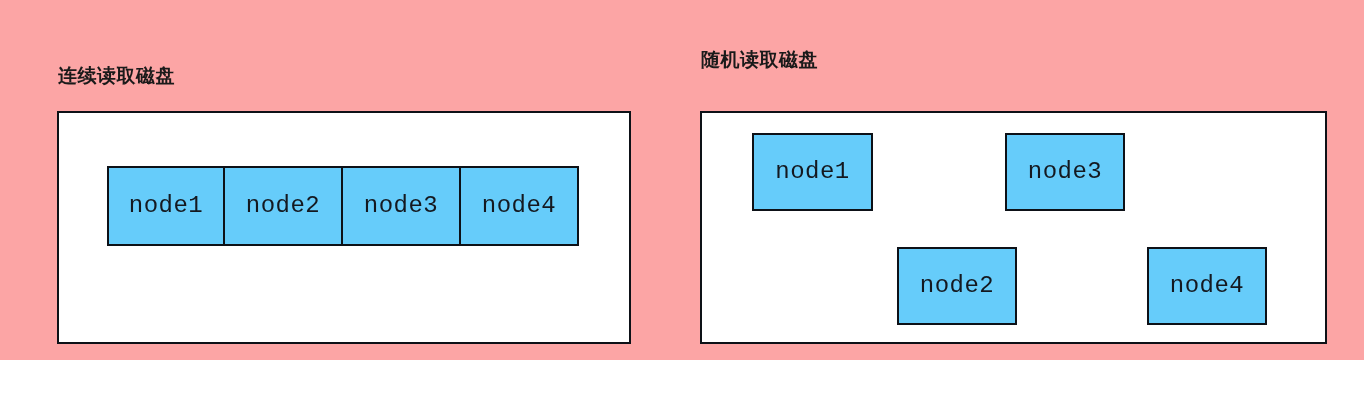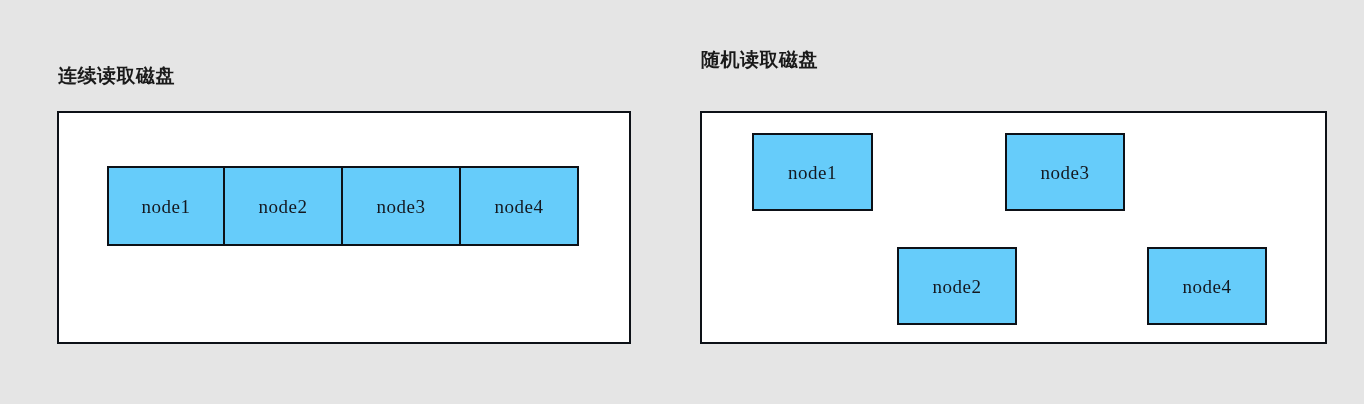--- a/index.html
+++ b/index.html
@@ -59,33 +59,33 @@
     position: absolute;
     box-sizing: border-box;
     background: #66ccfa;
     border: 2px solid #0d1117;
     display: flex;
     align-items: center;
     justify-content: center;
   }
 
   .node-label {
-    font-family: Liberation Serif, serif;
-    font-size: 19px;
+    font-family: Liberation Mono, monospace;
+    font-size: 24px;
     font-weight: normal;
     color: #14181f;
     letter-spacing: 0.5px;
     line-height: 1;
     white-space: nowrap;
   }
 </style>
 </head>
 <body>
 
-<div id="canvas" style="width: 1364px; height: 404px; background: #e5e5e5;">
+<div id="canvas" style="width: 1364px; height: 360px; background: #fca5a5;">
 
   <div class="panel-title" style="left: 58px; top: 66px; color: rgb(26, 26, 26);">连续读取磁盘</div>
 
   <div class="panel-box" style="left: 57px; top: 111px; width: 574px; height: 233px; border-color: rgb(13, 17, 23);"></div>
 
   <div class="node-strip" style="left: 107px; top: 166px; height: 80px;">
     <div class="node-cell" style="width: 118px; height: 80px; background: rgb(102, 204, 250); border-color: rgb(13, 17, 23);">
       <span class="node-label" style="color: rgb(20, 24, 31);">node1</span>
     </div>
     <div class="node-cell" style="width: 120px; height: 80px; background: rgb(102, 204, 250); border-color: rgb(13, 17, 23);">

